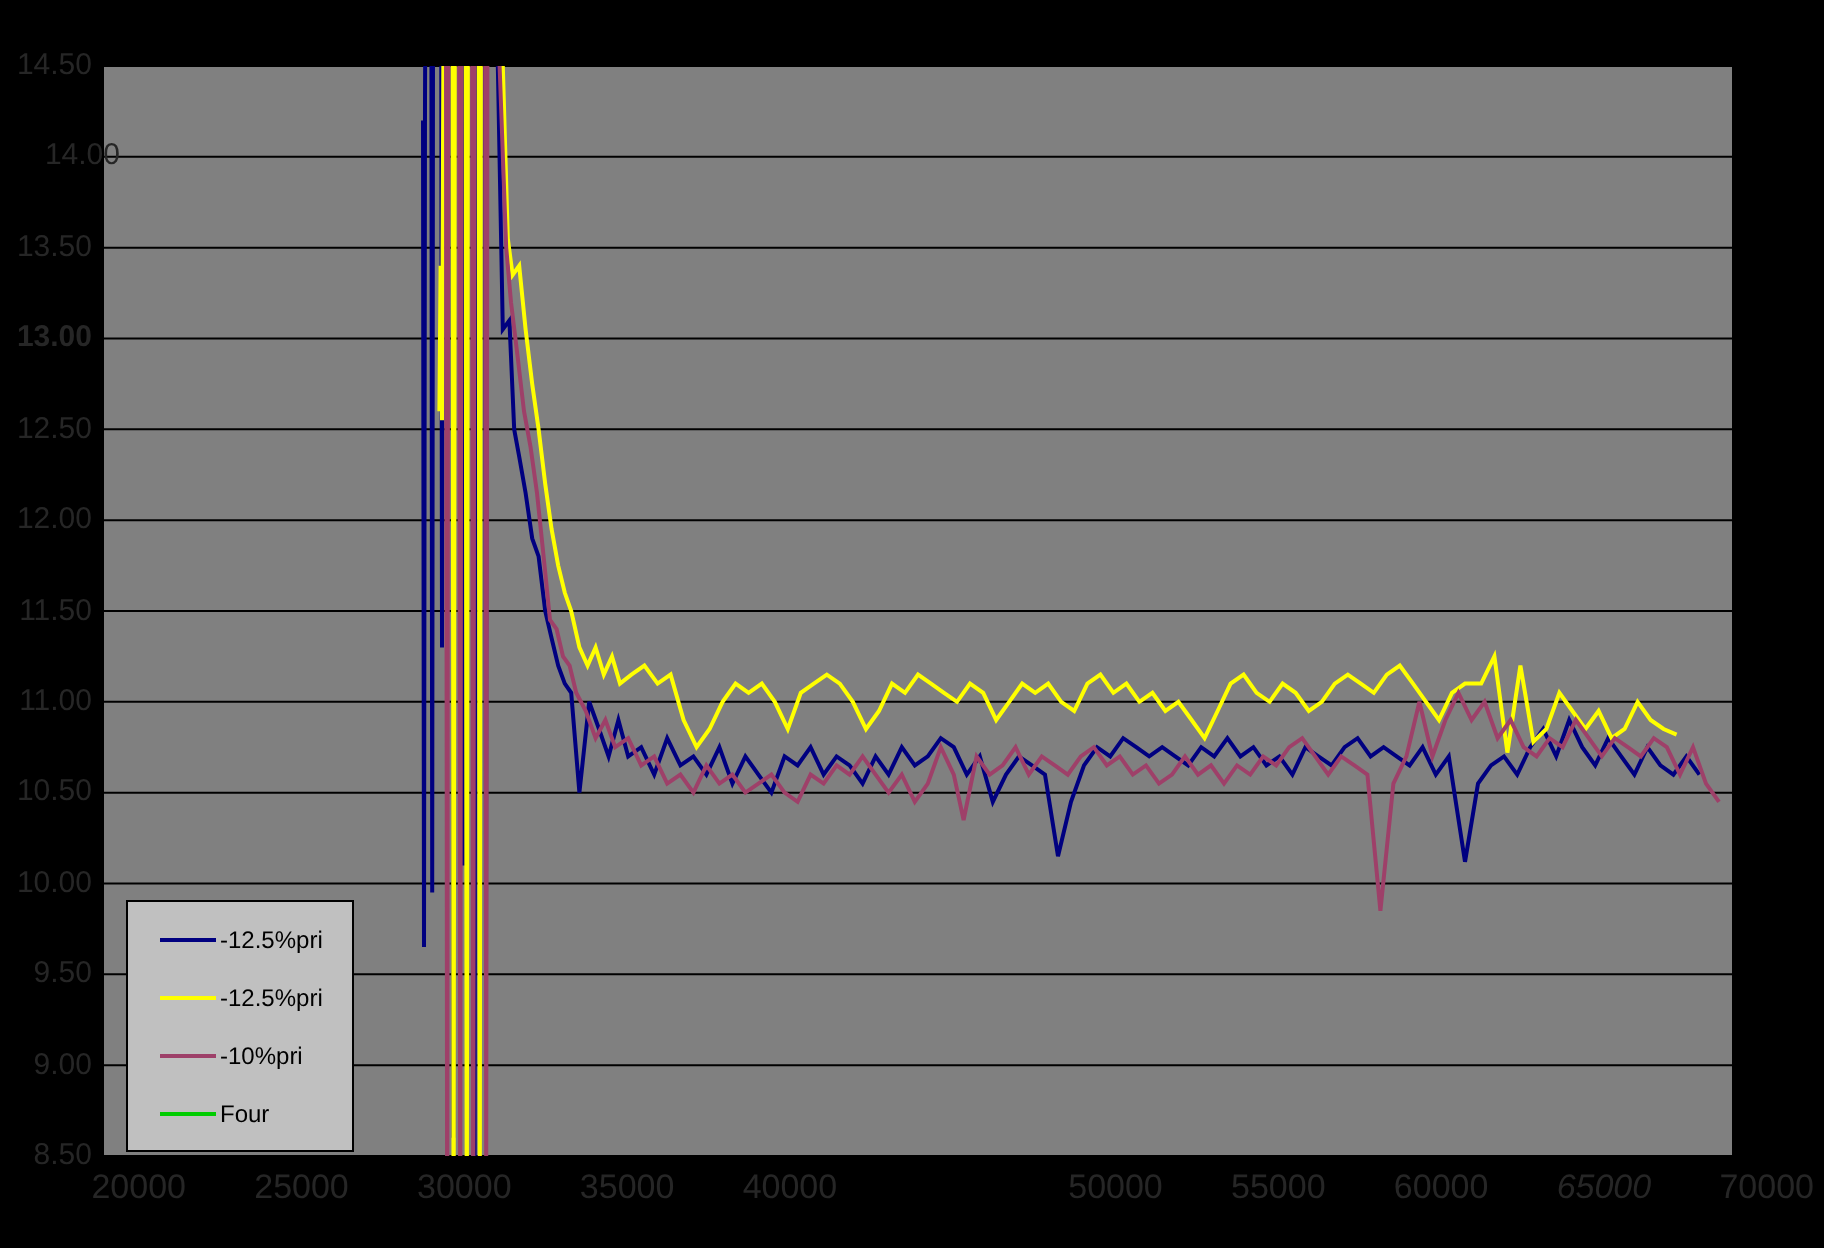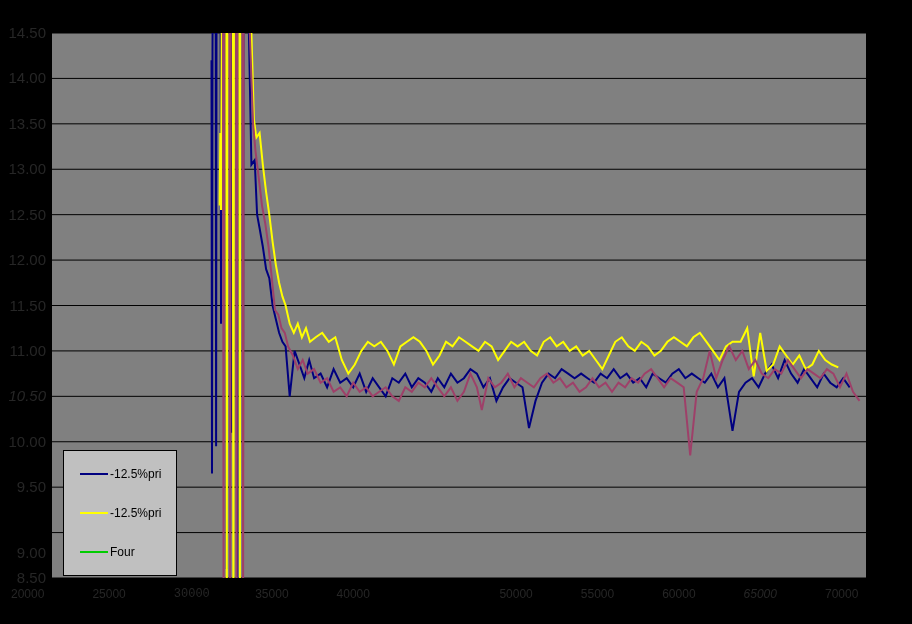--- a/index.html
+++ b/index.html
@@ -11,21 +11,21 @@
   #chart-title{
     position:absolute;top:11px;left:52px;width:814px;text-align:center;
     font-size:13px;font-weight:bold;letter-spacing:0.2px;
   }
   #plot-area{position:absolute;left:52px;top:33px;width:814px;height:545px;}
   #series-svg{position:absolute;left:0;top:0;}
   .y-label{
     position:absolute;width:46px;text-align:right;font-size:15px;line-height:12px;
   }
   .x-label{
-    position:absolute;top:588px;width:82px;text-align:left;font-size:12px;line-height:12px;
+    position:absolute;top:588px;width:82px;text-align:right;font-size:17px;line-height:12px;
   }
   #legend-box{
     position:absolute;left:63px;top:450px;width:114px;height:126px;
     border:1px solid;box-sizing:border-box;
     display:flex;flex-direction:column;justify-content:space-around;
     padding:4px 0;
   }
   .legend-item{display:flex;align-items:center;height:26px;}
   .legend-swatch{width:28px;height:2px;margin-left:16px;flex:0 0 28px;}
   .legend-label{font-size:12px;color:#000;margin-left:2px;white-space:nowrap;}
@@ -49,53 +49,57 @@
         <line x1="0" x2="814" y1="454.1666666666667" y2="454.1666666666667" stroke="#000000" stroke-width="1"></line>
         <line x1="0" x2="814" y1="499.5833333333333" y2="499.5833333333333" stroke="#000000" stroke-width="1"></line>
         <line x1="0" x2="814" y1="545" y2="545" stroke="#000000" stroke-width="1"></line>
         <polyline points="159.5,27.3 160.0,440.5 160.5,18.2 161.0,-118.1 163.6,-118.1 164.1,413.3 164.6,-118.1 168.5,-118.1 169.0,290.7 169.5,-118.1 174.2,-118.1 174.7,535.9 175.2,-118.1 179.1,-118.1 179.6,399.7 180.1,-118.1 184.8,-118.1 185.3,599.5 185.8,-118.1 190.5,-118.1 191.0,445.1 191.5,-118.1 194.5,-118.1 197.0,4.5 199.4,131.7 202.7,127.2 205.1,181.7 207.6,195.3 210.8,213.5 214.1,236.2 217.3,245.2 220.6,272.5 223.8,286.1 227.1,299.8 230.4,308.8 233.6,313.4 237.7,363.3 242.6,317.9 247.5,331.5 252.3,345.2 257.2,327.0 262.1,345.2 268.6,340.6 275.1,354.3 281.6,336.1 288.2,349.7 294.7,345.2 301.2,354.3 307.7,340.6 314.2,358.8 320.7,345.2 327.2,354.3 333.7,363.3 340.3,345.2 346.8,349.7 353.3,340.6 359.8,354.3 366.3,345.2 372.8,349.7 379.3,358.8 385.8,345.2 392.3,354.3 398.9,340.6 405.4,349.7 411.9,345.2 418.4,336.1 424.9,340.6 431.4,354.3 437.9,345.2 444.4,367.9 451.0,354.3 457.5,345.2 464.0,349.7 470.5,354.3 477.0,395.1 483.5,367.9 490.0,349.7 496.5,340.6 503.1,345.2 509.6,336.1 516.1,340.6 522.6,345.2 529.1,340.6 535.6,345.2 542.1,349.7 548.6,340.6 555.1,345.2 561.7,336.1 568.2,345.2 574.7,340.6 581.2,349.7 587.7,345.2 594.2,354.3 600.7,340.6 607.2,345.2 613.8,349.7 620.3,340.6 626.8,336.1 633.3,345.2 639.8,340.6 646.3,345.2 652.8,349.7 659.3,340.6 665.9,354.3 672.4,345.2 680.5,397.9 687.0,358.8 693.5,349.7 700.0,345.2 706.6,354.3 713.1,340.6 719.6,331.5 726.1,345.2 732.6,327.0 739.1,340.6 745.6,349.7 752.1,336.1 758.6,345.2 765.2,354.3 771.7,340.6 778.2,349.7 784.7,354.3 791.2,345.2 797.7,354.3" fill="none" stroke="#000080" stroke-width="2"></polyline>
         <polyline points="167.7,172.6 168.3,99.9 169.0,177.1 170.1,-118.1 174.2,-118.1 174.8,626.8 175.5,-118.1 180.7,-118.1 181.4,626.8 182.0,-118.1 187.2,-118.1 187.9,581.3 188.5,-118.1 196.2,-118.1 199.4,0.0 201.9,86.3 204.3,104.5 207.6,99.9 210.8,131.7 214.1,159.0 217.3,181.7 220.6,208.9 223.8,231.6 227.1,249.8 230.4,263.4 233.6,272.5 237.7,290.7 241.8,299.8 245.8,290.7 249.9,304.3 254.0,295.2 258.0,308.8 263.7,304.3 270.2,299.8 276.8,308.8 283.3,304.3 289.8,327.0 296.3,340.6 302.8,331.5 309.3,317.9 315.8,308.8 322.3,313.4 328.9,308.8 335.4,317.9 341.9,331.5 348.4,313.4 354.9,308.8 361.4,304.3 367.9,308.8 374.4,317.9 381.0,331.5 387.5,322.5 394.0,308.8 400.5,313.4 407.0,304.3 413.5,308.8 420.0,313.4 426.5,317.9 433.0,308.8 439.6,313.4 446.1,327.0 452.6,317.9 459.1,308.8 465.6,313.4 472.1,308.8 478.6,317.9 485.1,322.5 491.7,308.8 498.2,304.3 504.7,313.4 511.2,308.8 517.7,317.9 524.2,313.4 530.7,322.5 537.2,317.9 543.8,327.0 550.3,336.1 556.8,322.5 563.3,308.8 569.8,304.3 576.3,313.4 582.8,317.9 589.3,308.8 595.8,313.4 602.4,322.5 608.9,317.9 615.4,308.8 621.9,304.3 628.4,308.8 634.9,313.4 641.4,304.3 647.9,299.8 654.5,308.8 661.0,317.9 667.5,327.0 674.0,313.4 680.5,308.8 688.6,308.8 695.2,295.2 701.7,343.3 708.2,299.8 714.7,337.9 721.2,331.5 727.7,313.4 734.2,322.5 740.7,331.5 747.3,322.5 753.8,336.1 760.3,331.5 766.8,317.9 773.3,327.0 779.8,331.5 786.3,334.3" fill="none" stroke="#ffff00" stroke-width="2"></polyline>
         <polyline points="170.9,-118.1 171.6,626.8 172.2,-118.1 177.5,-118.1 178.1,626.8 178.8,-118.1 184.0,-118.1 184.6,617.7 185.3,-118.1 190.5,-118.1 191.1,563.2 191.8,-118.1 194.5,-118.1 197.8,0.0 201.1,90.8 203.5,118.1 206.8,145.3 210.0,172.6 213.3,190.7 216.5,213.5 219.8,245.2 223.0,277.0 226.3,281.6 229.5,295.2 232.8,299.8 236.1,313.4 240.9,322.5 245.8,336.1 250.7,327.0 255.6,340.6 262.1,336.1 268.6,349.7 275.1,345.2 281.6,358.8 288.2,354.3 294.7,363.3 301.2,349.7 307.7,358.8 314.2,354.3 320.7,363.3 327.2,358.8 333.7,354.3 340.3,363.3 346.8,367.9 353.3,354.3 359.8,358.8 366.3,349.7 372.8,354.3 379.3,345.2 385.8,354.3 392.3,363.3 398.9,354.3 405.4,367.9 411.9,358.8 418.4,340.6 424.9,354.3 429.8,377.0 436.3,345.2 442.8,354.3 449.3,349.7 455.8,340.6 462.4,354.3 468.9,345.2 475.4,349.7 481.9,354.3 488.4,345.2 494.9,340.6 501.4,349.7 507.9,345.2 514.4,354.3 521.0,349.7 527.5,358.8 534.0,354.3 540.5,345.2 547.0,354.3 553.5,349.7 560.0,358.8 566.5,349.7 573.1,354.3 579.6,345.2 586.1,349.7 592.6,340.6 599.1,336.1 605.6,345.2 612.1,354.3 618.6,345.2 625.2,349.7 631.7,354.3 638.2,422.4 644.7,358.8 651.2,345.2 657.7,317.9 664.2,345.2 670.7,327.0 677.2,313.4 683.8,327.0 690.3,317.9 696.8,336.1 703.3,327.0 709.8,340.6 716.3,345.2 722.8,336.1 729.3,340.6 735.9,327.0 742.4,336.1 748.9,345.2 755.4,336.1 761.9,340.6 768.4,345.2 774.9,336.1 781.4,340.6 788.0,354.3 794.5,340.6 801.0,358.8 807.5,367.9" fill="none" stroke="#9e4069" stroke-width="2"></polyline>
       </svg>
   </div>
   <div id="y-axis">
       <div class="y-label" style="color: rgb(38, 38, 38); left: 0px; top: 27px;">14.50</div>
-      <div class="y-label" style="color: rgb(38, 38, 38); left: 0px; top: 72.4167px; text-align: right;">14.00</div>
+      <div class="y-label" style="color: rgb(38, 38, 38); left: 14px; top: 72.4167px; text-align: right;">14.00</div>
       <div class="y-label" style="color: rgb(38, 38, 38); left: 0px; top: 117.833px;">13.50</div>
-      <div class="y-label" style="color: rgb(38, 38, 38); left: 0px; top: 163.25px;">13.00</div>
+      <div class="y-label" style="color: rgb(38, 38, 38); left: 0px; top: 163.25px; font-weight: bold;">13.00</div>
       <div class="y-label" style="color: rgb(38, 38, 38); left: 0px; top: 208.667px;">12.50</div>
       <div class="y-label" style="color: rgb(38, 38, 38); left: 0px; top: 254.083px;">12.00</div>
       <div class="y-label" style="color: rgb(38, 38, 38); left: 0px; top: 299.5px;">11.50</div>
       <div class="y-label" style="color: rgb(38, 38, 38); left: 0px; top: 344.917px;">11.00</div>
-      <div class="y-label" style="color: rgb(38, 38, 38); left: 0px; top: 390.333px; font-style: italic;">10.50</div>
+      <div class="y-label" style="color: rgb(38, 38, 38); left: 0px; top: 390.333px;">10.50</div>
       <div class="y-label" style="color: rgb(38, 38, 38); left: 0px; top: 435.75px;">10.00</div>
       <div class="y-label" style="color: rgb(38, 38, 38); left: 0px; top: 481.167px;">9.50</div>
-      <div class="y-label" style="color: rgb(38, 38, 38); left: 0px; top: 526.583px; margin-top: 20px;">9.00</div>
+      <div class="y-label" style="color: rgb(38, 38, 38); left: 0px; top: 526.583px;">9.00</div>
       <div class="y-label" style="color: rgb(38, 38, 38); left: 0px; top: 572px;">8.50</div>
     </div>
   <div id="x-axis">
       <div class="x-label" style="color: rgb(38, 38, 38); left: 11px;">20000</div>
       <div class="x-label" style="color: rgb(38, 38, 38); left: 92.4px;">25000</div>
-      <div class="x-label" style="color: rgb(38, 38, 38); left: 173.8px; font-family: Liberation Mono, monospace;">30000</div>
+      <div class="x-label" style="color: rgb(38, 38, 38); left: 173.8px;">30000</div>
       <div class="x-label" style="color: rgb(38, 38, 38); left: 255.2px;">35000</div>
       <div class="x-label" style="color: rgb(38, 38, 38); left: 336.6px;">40000</div>
       <div class="x-label" style="color: rgb(38, 38, 38); left: 418px; margin-top: 40px;">45000</div>
       <div class="x-label" style="color: rgb(38, 38, 38); left: 499.4px;">50000</div>
       <div class="x-label" style="color: rgb(38, 38, 38); left: 580.8px;">55000</div>
       <div class="x-label" style="color: rgb(38, 38, 38); left: 662.2px;">60000</div>
       <div class="x-label" style="color: rgb(38, 38, 38); left: 743.6px; font-style: italic;">65000</div>
       <div class="x-label" style="color: rgb(38, 38, 38); left: 825px;">70000</div>
     </div>
   <div id="legend-box" style="background: rgb(192, 192, 192); border-color: rgb(0, 0, 0);">
       <div class="legend-item">
         <div class="legend-swatch" style="background: rgb(0, 0, 128);"></div>
         <span class="legend-label">-12.5%pri</span>
       </div>
       <div class="legend-item">
         <div class="legend-swatch" style="background: rgb(255, 255, 0);"></div>
         <span class="legend-label">-12.5%pri</span>
       </div>
       <div class="legend-item">
+        <div class="legend-swatch" style="background: rgb(158, 64, 105);"></div>
+        <span class="legend-label">-10%pri</span>
+      </div>
+      <div class="legend-item">
         <div class="legend-swatch" style="background: rgb(0, 204, 0);"></div>
         <span class="legend-label">Four</span>
       </div>
     </div>
 </div>
 
 </body></html>

